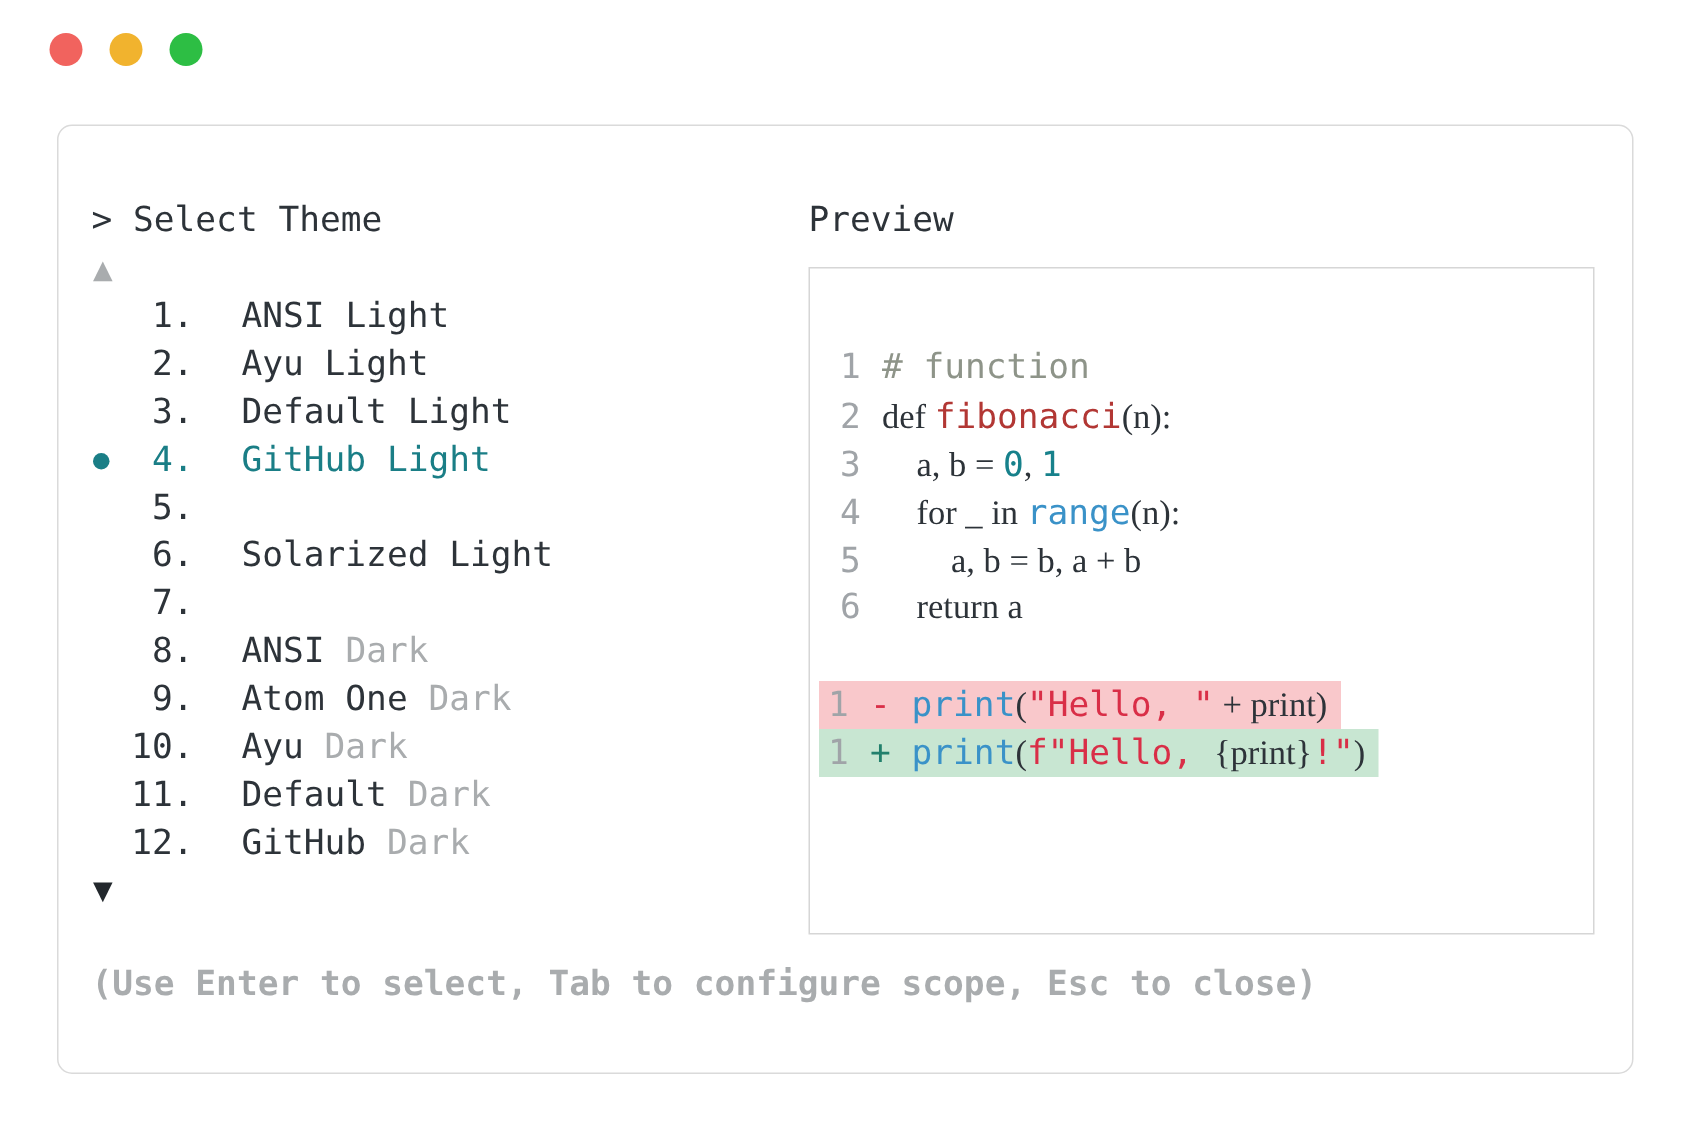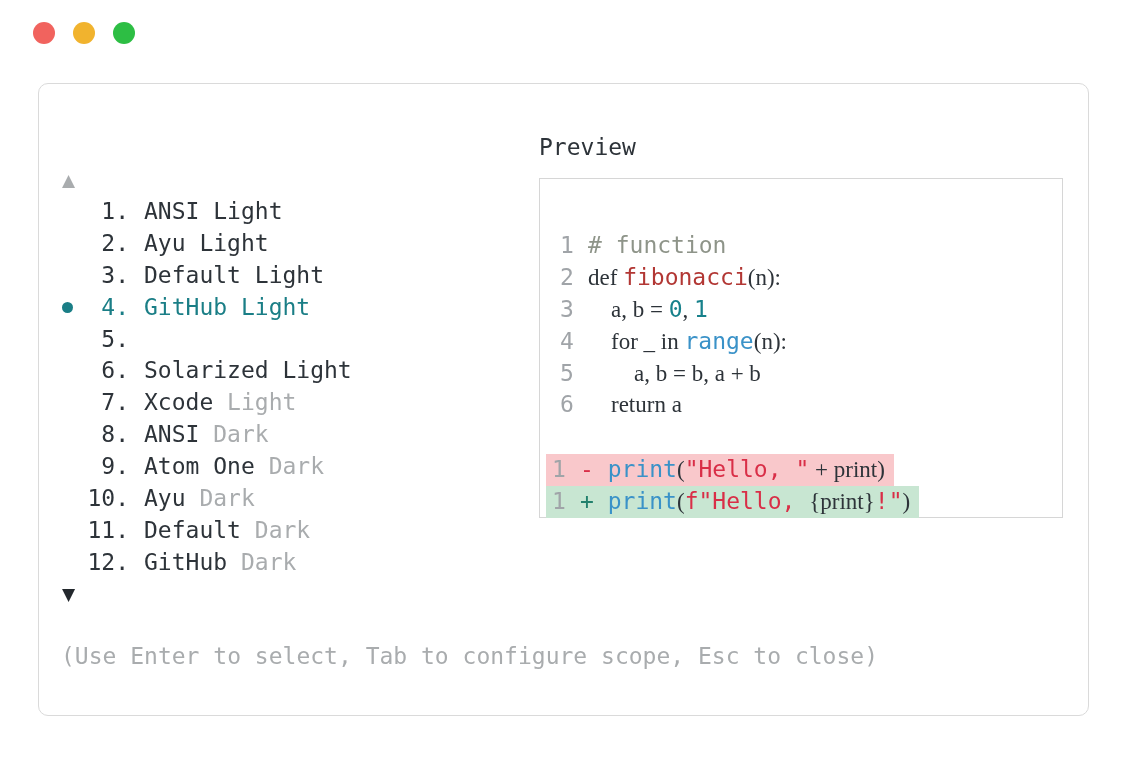--- a/index.html
+++ b/index.html
@@ -26,29 +26,29 @@
   .scroll-up{position:absolute;left:23px;top:84px;font-size:17px;line-height:24px;
     color:var(--muted,#a9acae);font-family:"DejaVu Sans",sans-serif;cursor:pointer;}
   .scroll-down{position:absolute;left:23px;top:498px;font-size:17px;line-height:24px;
     color:#23282d;font-family:"DejaVu Sans",sans-serif;cursor:pointer;}
 
   .theme-list{position:absolute;left:22px;top:112px;font-size:23px;}
   .item{display:flex;height:31.9px;line-height:31.9px;color:var(--dark,#2d3339);white-space:pre;cursor:pointer;}
   .item .bullet-cell{width:14px;position:relative;flex:0 0 auto;}
   .item .dot{position:absolute;left:1px;top:10px;width:11px;height:11px;border-radius:50%;background:var(--teal,#1a7e86);}
   .item .num{width:54px;text-align:right;flex:0 0 auto;}
-  .item .label{margin-left:15px;white-space:pre;}
+  .item .label{margin-left:32px;white-space:pre;}
   .item.selected{color:var(--teal,#1a7e86);}
   .muted{color:var(--muted,#a9acae);}
 
-  .help{position:absolute;left:22px;top:556px;font-size:23px;line-height:32px;color:var(--muted,#a9acae);}
+  .help{position:absolute;left:22px;top:556px;font-size:23px;line-height:32px;color:var(--muted,#a9acae);font-weight:bold;}
 
   
   .preview-box{
-    position:absolute;left:500px;top:94px;width:524px;height:340px;
+    position:absolute;left:500px;top:94px;width:524px;height:445px;
     border:1.5px solid var(--previewBorder,#d6d6d6);background:#fff;box-sizing:border-box;
   }
   .code{position:absolute;left:20px;top:51px;font-size:23px;}
   .code-line{height:31.9px;line-height:31.9px;white-space:pre;}
   .lineno{display:inline-block;width:28px;color:var(--lineno,#a0a4a8);}
   .diff{position:absolute;left:6px;top:275px;font-size:23px;}
   .diff-line{height:31.9px;line-height:31.9px;white-space:pre;width:max-content;padding:0 9px 0 6px;}
   .diff-line.removed{background:var(--removedBg,#f9c8cb);}
   .diff-line.added{background:var(--addedBg,#c8e6d2);}
 
@@ -65,31 +65,32 @@
 <body>
 
 <div>
   <div class="window-controls">
       <div class="tl" style="background: rgb(241, 99, 94);"></div>
       <div class="tl" style="background: rgb(241, 179, 46);"></div>
       <div class="tl" style="background: rgb(45, 190, 68);"></div>
     </div>
 
   <div class="panel">
+    <div class="panel-title">&gt; Select Theme</div>
     <div class="preview-label">Preview</div>
 
     <div class="scroll-up">▲</div>
     <div class="theme-list">
         <div class="item"><span class="bullet-cell"></span><span class="num">1.</span><span class="label"><span>ANSI </span><span>Light</span></span></div>
         <div class="item"><span class="bullet-cell"></span><span class="num">2.</span><span class="label"><span>Ayu </span><span>Light</span></span></div>
         <div class="item"><span class="bullet-cell"></span><span class="num">3.</span><span class="label"><span>Default </span><span>Light</span></span></div>
         <div class="item selected"><span class="bullet-cell"><span class="dot"></span></span><span class="num">4.</span><span class="label"><span>GitHub </span><span>Light</span></span></div>
         <div class="item"><span class="bullet-cell"></span><span class="num">5.</span></div>
         <div class="item"><span class="bullet-cell"></span><span class="num">6.</span><span class="label"><span>Solarized </span><span>Light</span></span></div>
-        <div class="item"><span class="bullet-cell"></span><span class="num">7.</span><span class="label"><span>Xcode </span><span class="muted">Light</span></span></div>
+        <div class="item"><span class="bullet-cell"></span><span class="num">7.</span></div>
         <div class="item"><span class="bullet-cell"></span><span class="num">8.</span><span class="label"><span>ANSI </span><span class="muted">Dark</span></span></div>
         <div class="item"><span class="bullet-cell"></span><span class="num">9.</span><span class="label"><span>Atom One </span><span class="muted">Dark</span></span></div>
         <div class="item"><span class="bullet-cell"></span><span class="num">10.</span><span class="label"><span>Ayu </span><span class="muted">Dark</span></span></div>
         <div class="item"><span class="bullet-cell"></span><span class="num">11.</span><span class="label"><span>Default </span><span class="muted">Dark</span></span></div>
         <div class="item"><span class="bullet-cell"></span><span class="num">12.</span><span class="label"><span>GitHub </span><span class="muted">Dark</span></span></div>
       </div>
     <div class="scroll-down">▼</div>
 
     <div class="help">(Use Enter to select, Tab to configure scope, Esc to close)</div>
 

